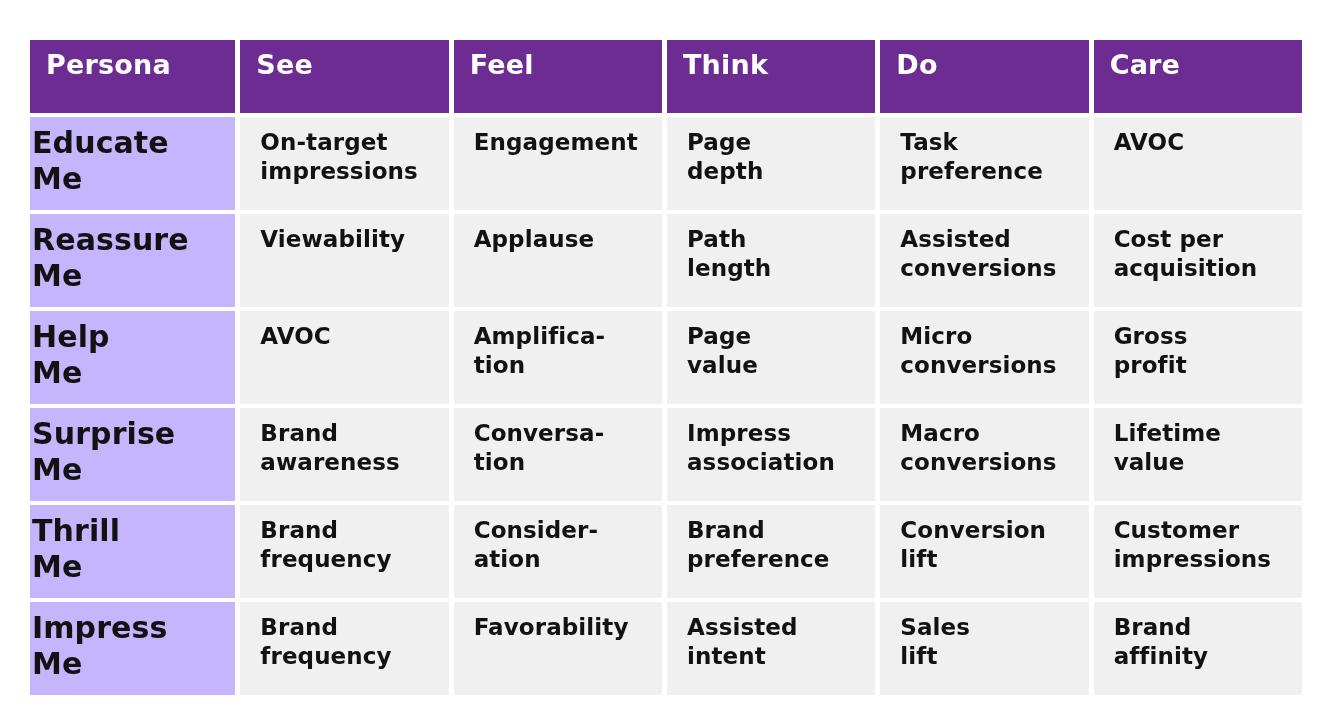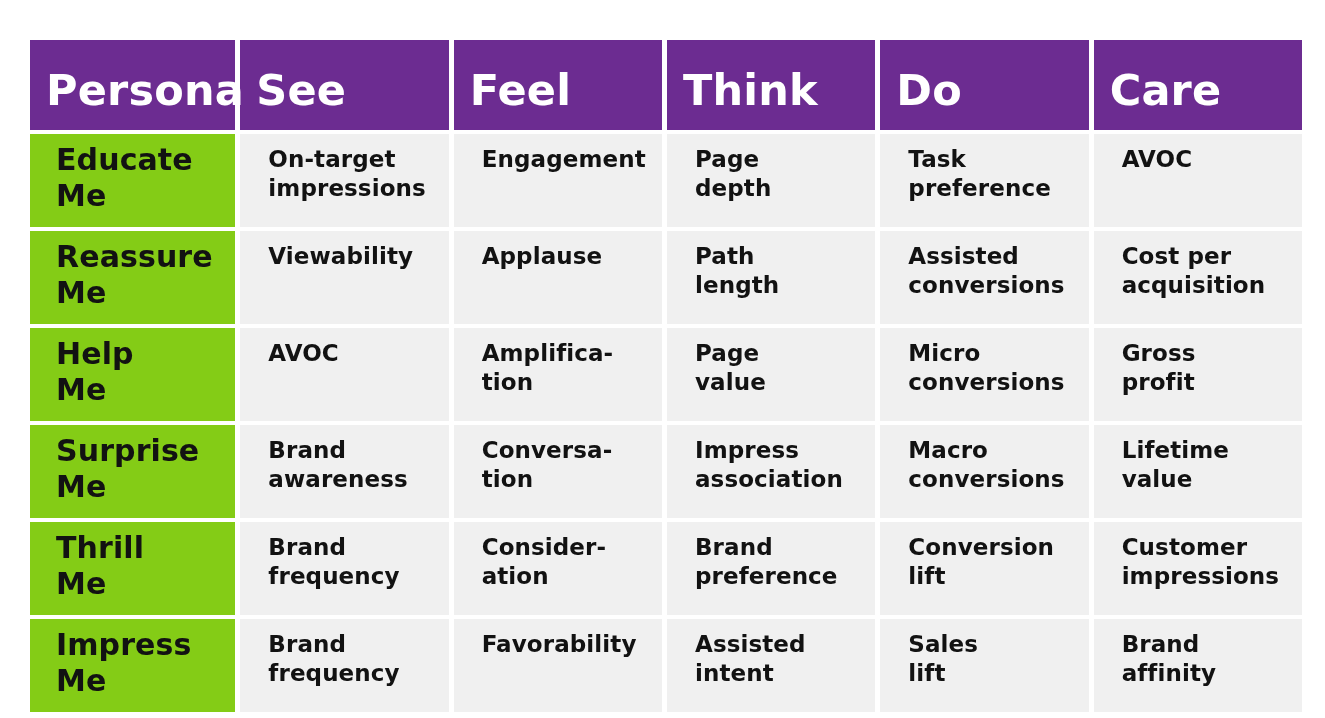--- a/index.html
+++ b/index.html
@@ -38,50 +38,50 @@
   col.c-feel    { width: 208px; }
   col.c-think   { width: 208px; }
   col.c-do      { width: 208px; }
   col.c-care    { width: 208px; }
 
   thead th {
     background: #6C2C91;
     color: #ffffff;
     text-align: left;
     vertical-align: top;
-    padding: 28px 14px 0 16px;
+    padding: 11px 14px 0 16px;
     height: 62px;
-    font-size: 43px;
+    font-size: 27px;
     font-weight: 800;
     letter-spacing: 0.2px;
     line-height: 1.05;
     border: 0;
   }
 
   tbody td {
     background: #f0f0f0;
     color: #121212;
     text-align: left;
     vertical-align: top;
-    padding: 11px 12px 10px 28px;
+    padding: 11px 12px 10px 20px;
     height: 72px;
     font-size: 23px;
     font-weight: 800;
     line-height: 1.27;
     letter-spacing: 0.1px;
     border: 0;
     word-break: normal;
   }
 
   tbody td.persona-cell {
-    background: #84cc16;
+    background: #c4b5fd;
     font-size: 30px;
     line-height: 1.2;
     letter-spacing: 0.1px;
-    padding: 8px 10px 10px 26px;
+    padding: 8px 10px 10px 2px;
   }
 
   .cell-line { display: block; white-space: pre; }
 </style>
 </head>
 <body>
 
 <div class="matrix-wrap">
   <table class="matrix">
     <colgroup>

